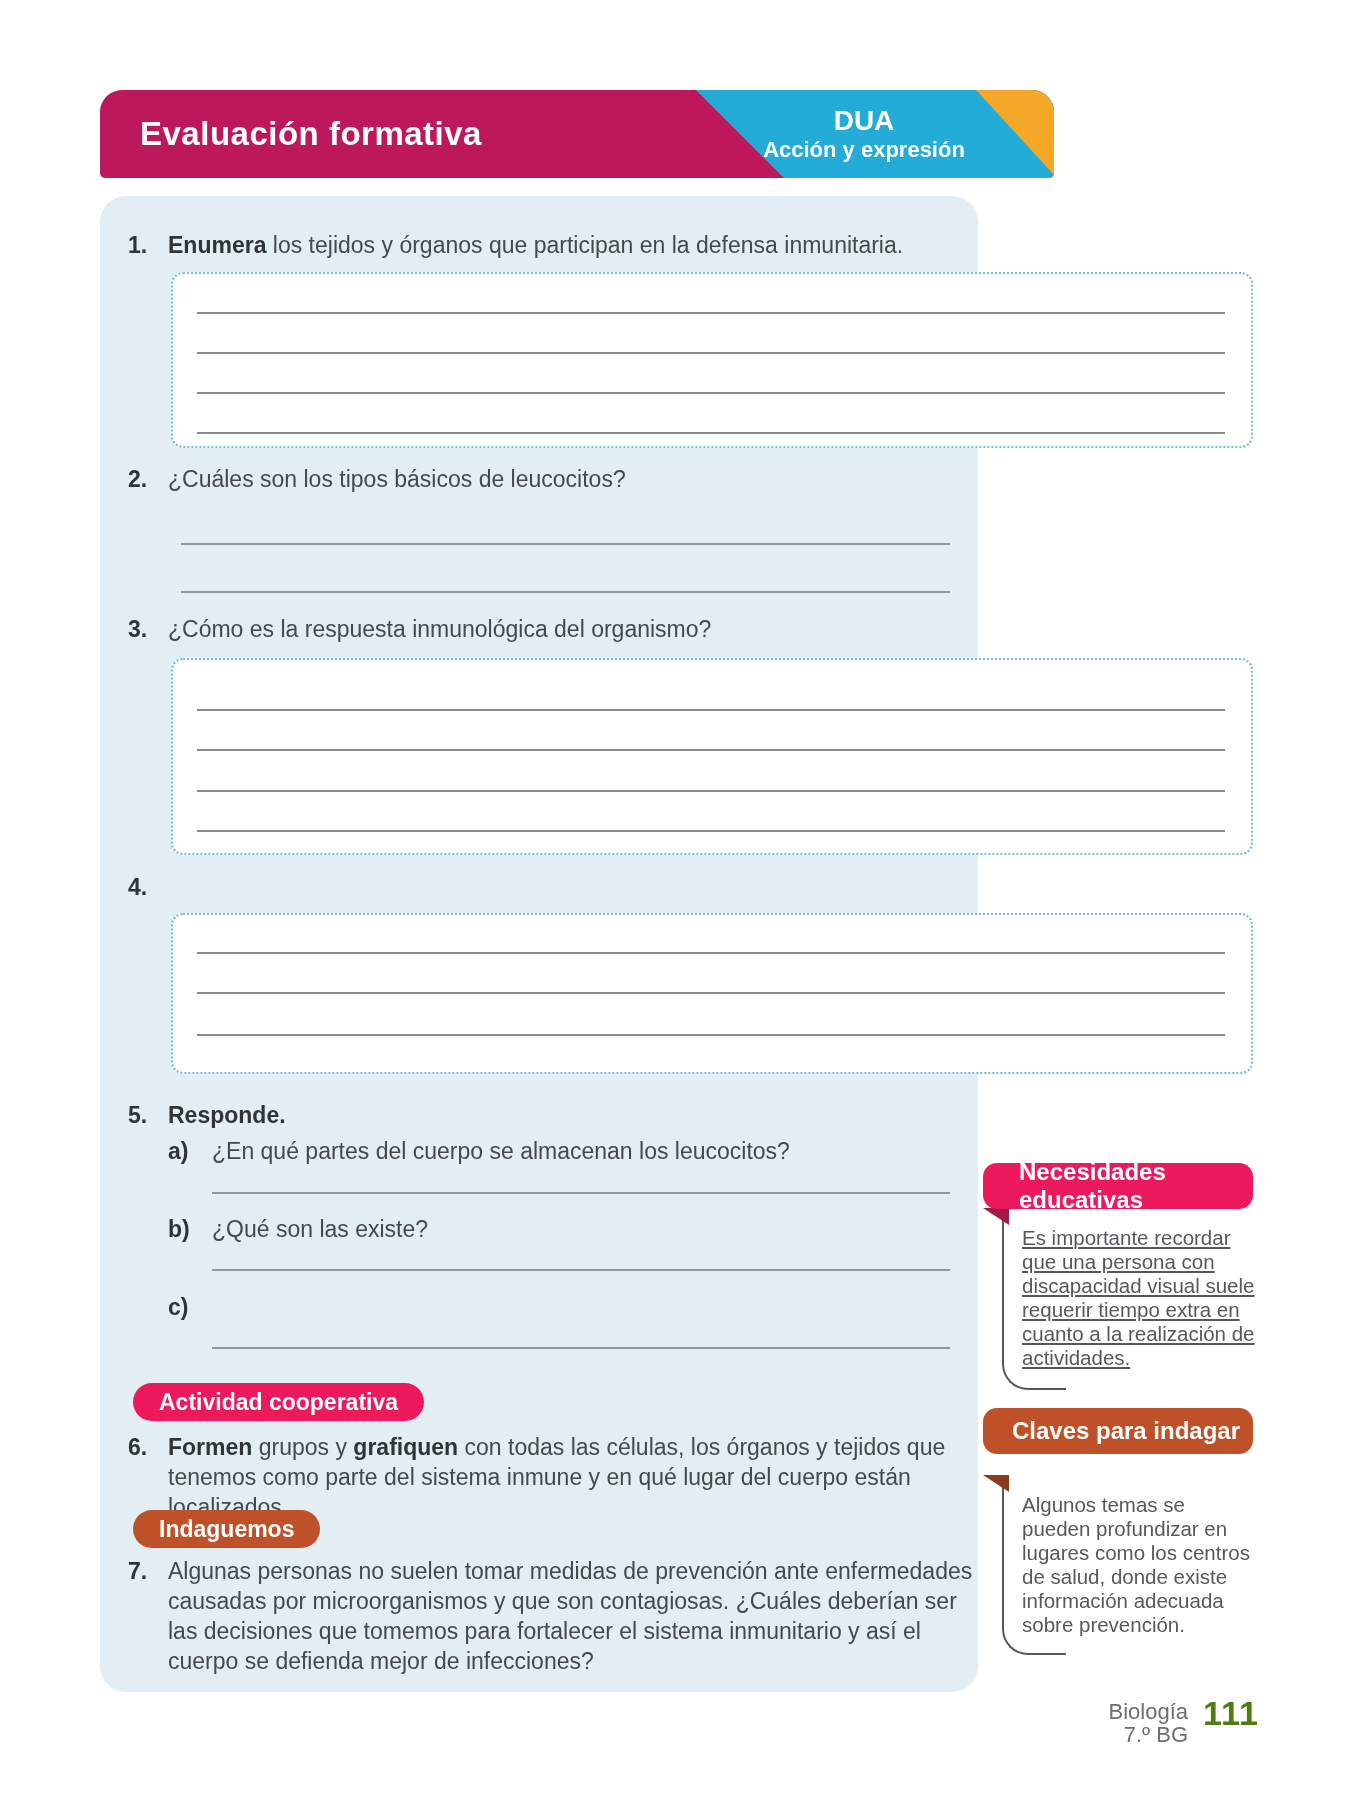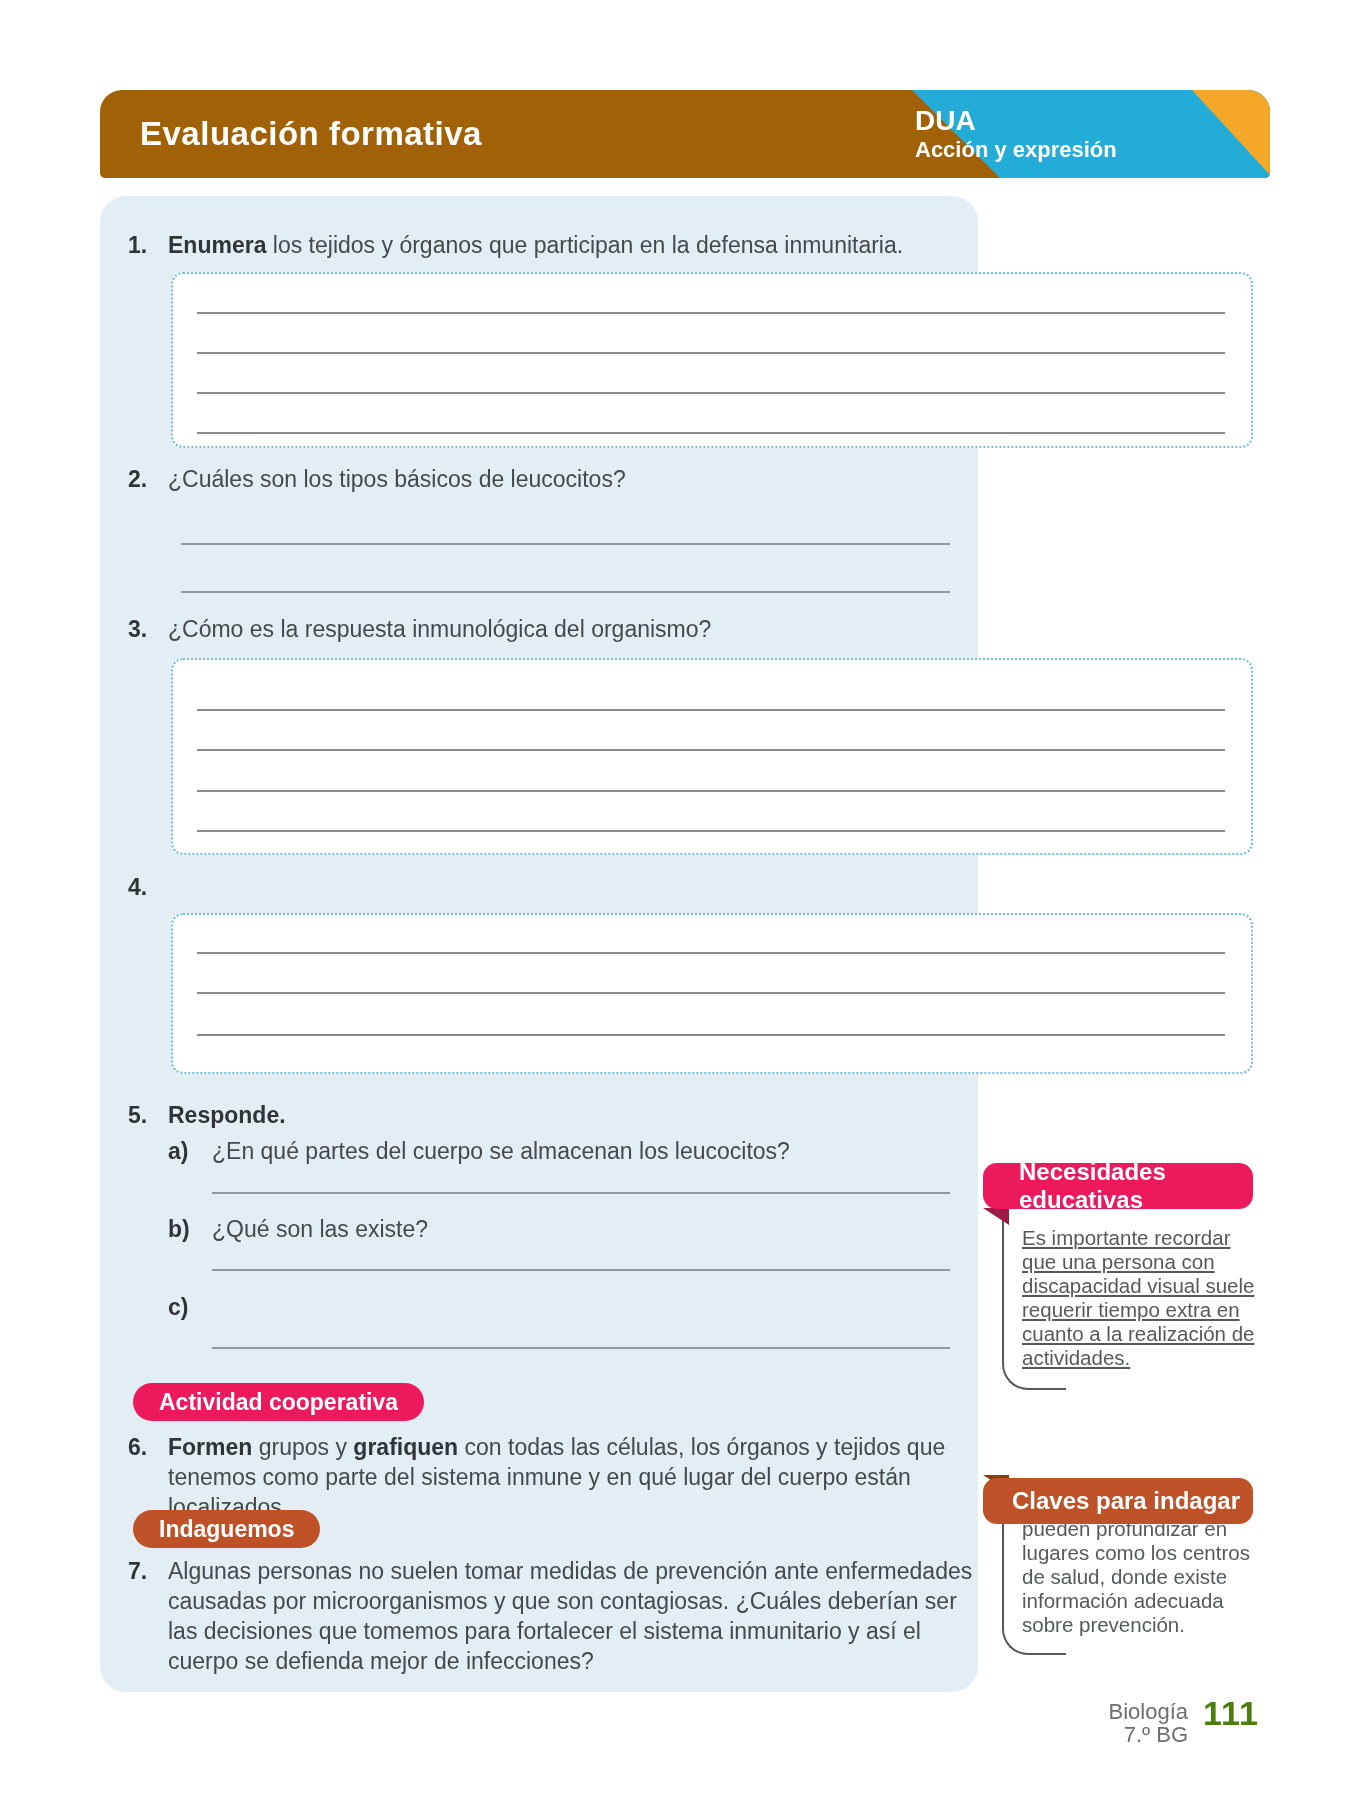--- a/index.html
+++ b/index.html
@@ -5,40 +5,40 @@
   * { margin:0; padding:0; box-sizing:border-box; }
   html,body { background:#ffffff; }
   body {
     width:1350px; height:1800px; position:relative; overflow:hidden;
     font-family:"Liberation Sans","DejaVu Sans",sans-serif;
     color:#45494b;
   }
 
   
   .hdr {
-    position:absolute; left:100px; top:90px; width:1170px; height:88px;
-    background:#a16207; border-radius:22px 22px 5px 5px; overflow:hidden;
+    position:absolute; left:100px; top:90px; width:954px; height:88px;
+    background:#be185d; border-radius:22px 22px 5px 5px; overflow:hidden;
   }
   .hdr-cyan {
     position:absolute; right:0; top:0; bottom:0; width:358px;
     background:#23acd7;
     clip-path:polygon(0 0, 100% 0, 100% 100%, 88px 100%);
   }
   .hdr-orange {
     position:absolute; right:0; top:0; width:78px; height:85px;
     background:#f5a728;
     clip-path:polygon(0 0, 100% 0, 100% 100%);
   }
   .hdr-title {
     position:absolute; left:40px; top:50%; transform:translateY(-50%);
     color:#ffffff; font-size:33px; font-weight:bold; letter-spacing:0.5px;
   }
   .hdr-dua {
-    position:absolute; right:55px; top:50%; transform:translateY(-50%);
-    width:300px; text-align:left; color:#ffffff; line-height:1.15;
+    position:absolute; right:40px; top:50%; transform:translateY(-50%);
+    width:300px; text-align:center; color:#ffffff; line-height:1.15;
   }
   .hdr-dua .dua-main { font-size:28px; font-weight:bold; }
   .hdr-dua .dua-sub  { font-size:22px; font-weight:bold; }
 
   
   .panel {
     position:absolute; left:100px; top:196px; width:878px; height:1496px;
     background:#e2eef3; border-radius:26px;
   }
 
@@ -199,21 +199,21 @@
   <span class="qtext">Algunas personas no suelen tomar medidas de prevención ante enfermedades causadas por microorganismos y que son contagiosas. ¿Cuáles deberían ser las decisiones que tomemos para fortalecer el sistema inmunitario y así el cuerpo se defienda mejor de infecciones?</span>
 </div>
 
 <div class="side-head pink" style="top:1163px;padding-left:36px;">
   <span>Necesidades educativas</span>
 </div>
 <div class="side-fold pink" style="top:1208px;"></div>
 <div class="side-quote-line" style="top:1209px; height:181px;"></div>
 <div class="side-body" style="top:1226px;text-decoration:underline;">Es importante recordar que una persona con discapacidad visual suele requerir tiempo extra en cuanto a la realización de actividades.</div>
 
-<div class="side-head brown" style="top:1478px;padding-left:16px;">
+<div class="side-head brown" style="top:1408px;padding-left:16px;">
   <span>Claves para indagar</span>
 </div>
 <div class="side-fold brown" style="top:1475px;"></div>
 <div class="side-quote-line" style="top:1476px; height:179px;"></div>
 <div class="side-body" style="top:1493px;">Algunos temas se pueden profundizar en lugares como los centros de salud, donde existe información adecuada sobre prevención.</div>
 
 <div class="footer-label">
   <div>Biología</div>
   <div>7.º BG</div>
 </div>

